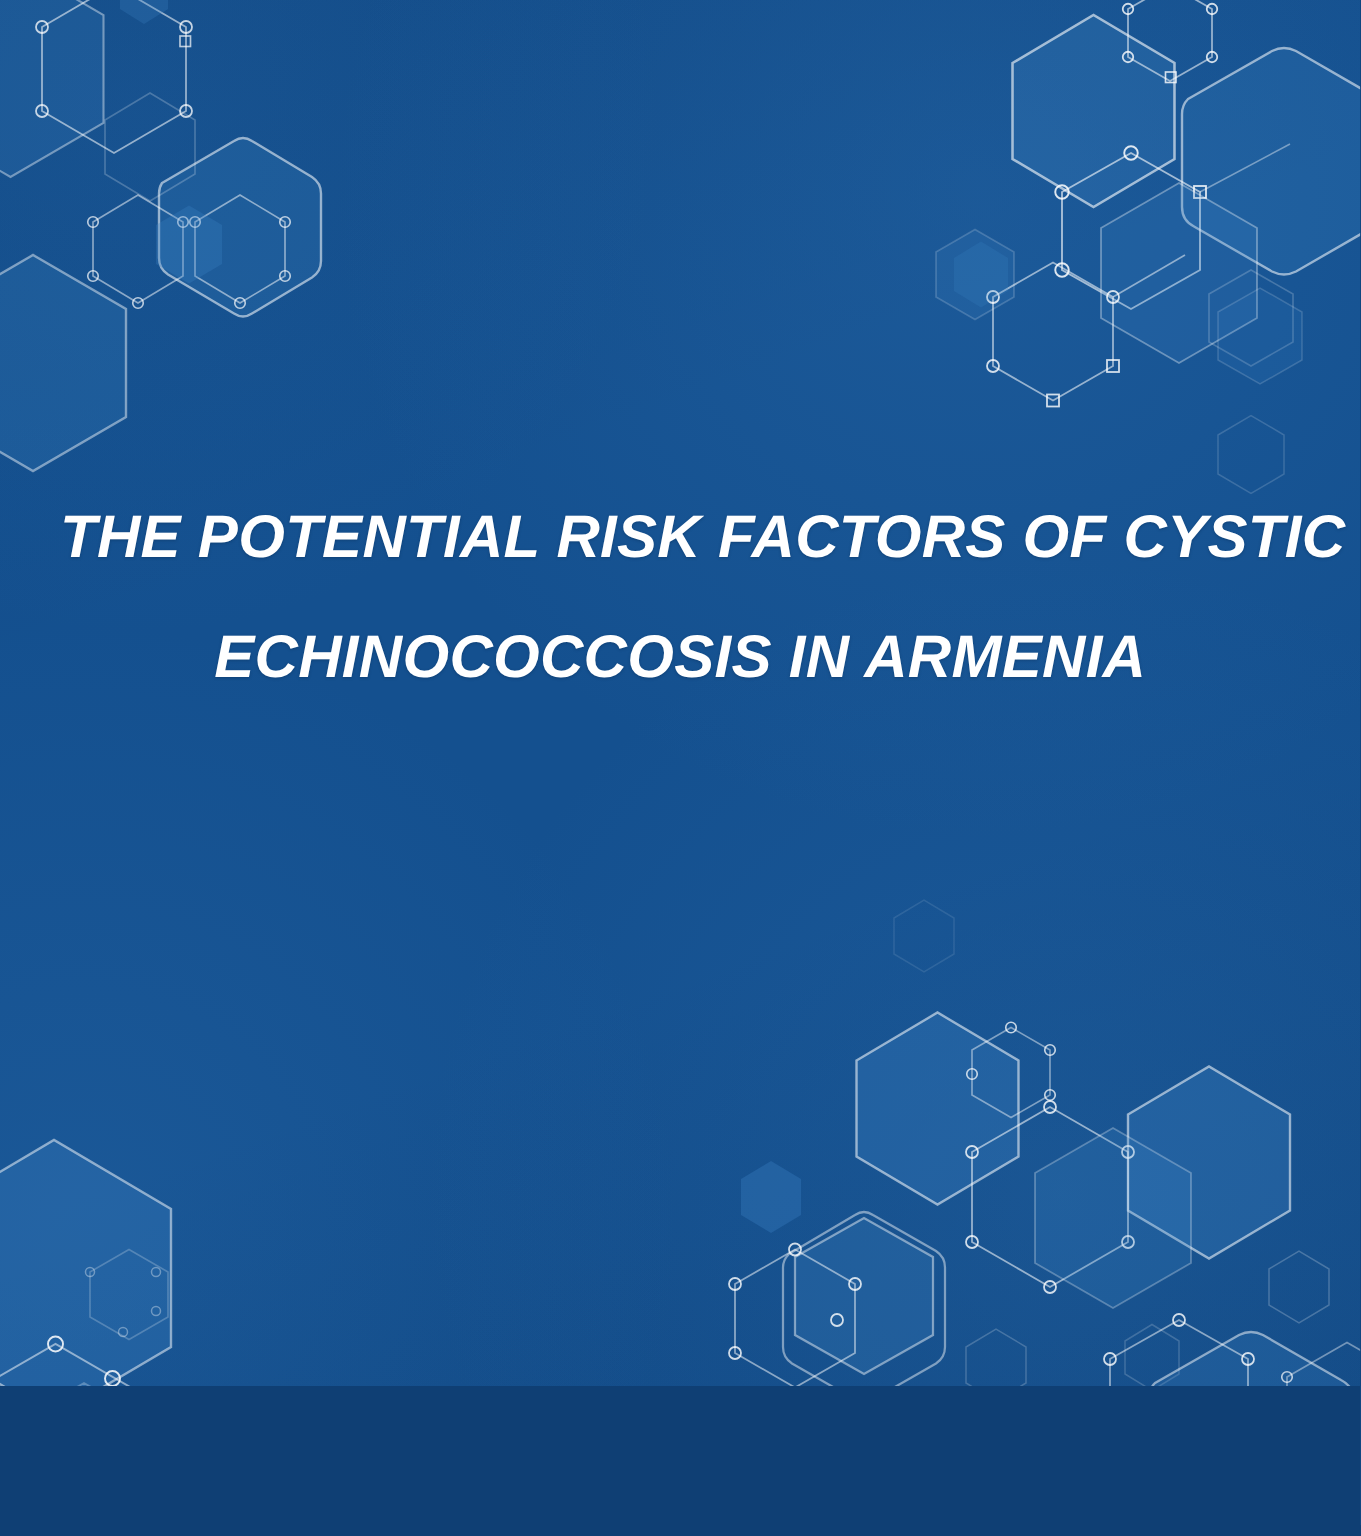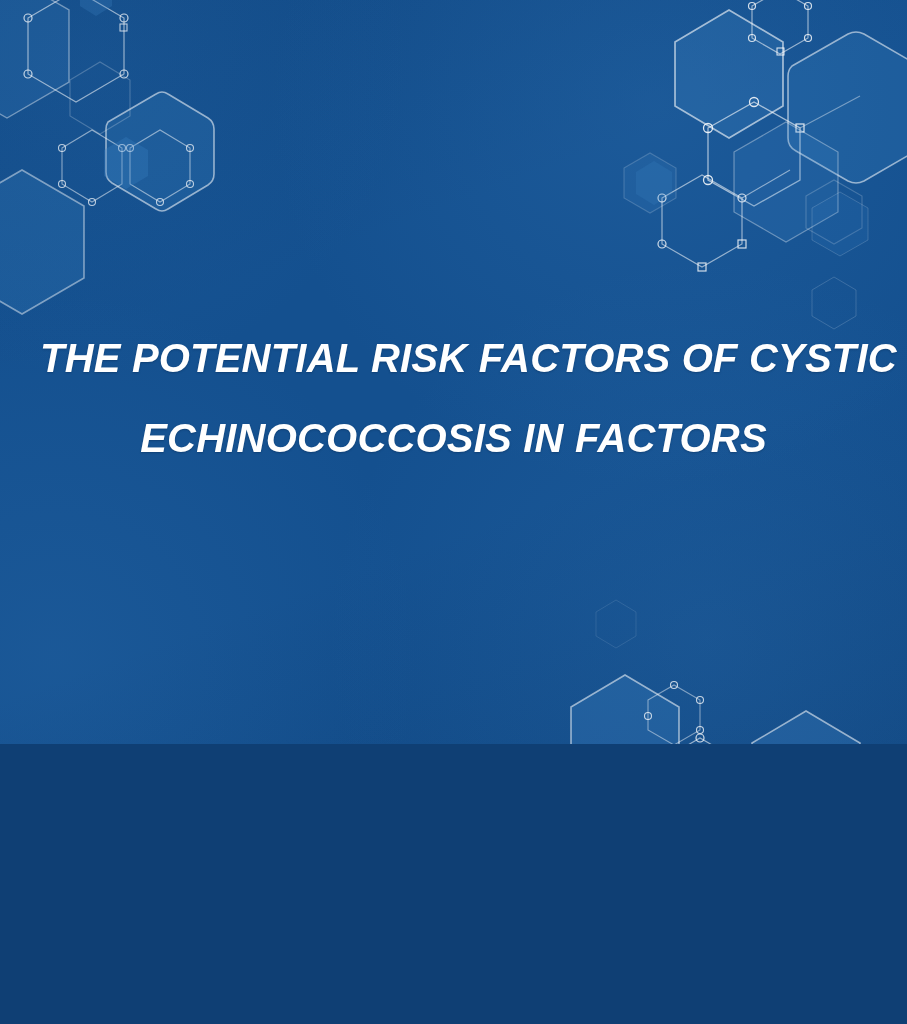--- a/index.html
+++ b/index.html
@@ -4,21 +4,21 @@
 <title>Cystic Echinococcosis Title Slide</title>
 <style>
   html, body {
     margin: 0;
     padding: 0;
     background: #0f3f74;
   }
   #page {
     position: relative;
     width: 907px;
-    height: 744px;
+    height: 924px;
     overflow: hidden;
     background: #14508f;
     font-family: "Liberation Sans", sans-serif;
   }
   
   #bg-sheen {
     position: absolute;
     inset: 0;
     background:
       radial-gradient(circle at 72% 14%, rgba(60,130,195,0.20) 0%, rgba(60,130,195,0.0) 42%),
@@ -226,16 +226,16 @@
     </g>
 
     <g>
       <polygon points="432,946 452,934 472,946 472,970 452,982 432,970" fill="none" stroke="#ffffff" stroke-opacity="0.14" stroke-width="1"></polygon>
       <polygon points="596,612 616,600 636,612 636,636 616,648 596,636" fill="none" stroke="#ffffff" stroke-opacity="0.10" stroke-width="1"></polygon>
     </g>
   </svg>
 
   <div id="title-block">
     <div class="title-line">THE POTENTIAL RISK FACTORS OF CYSTIC</div>
-    <div class="title-line">ECHINOCOCCOSIS IN FACTORS</div>
+    <div class="title-line">ECHINOCOCCOSIS IN ARMENIA</div>
   </div>
 
 </div>
 
 </body></html>

